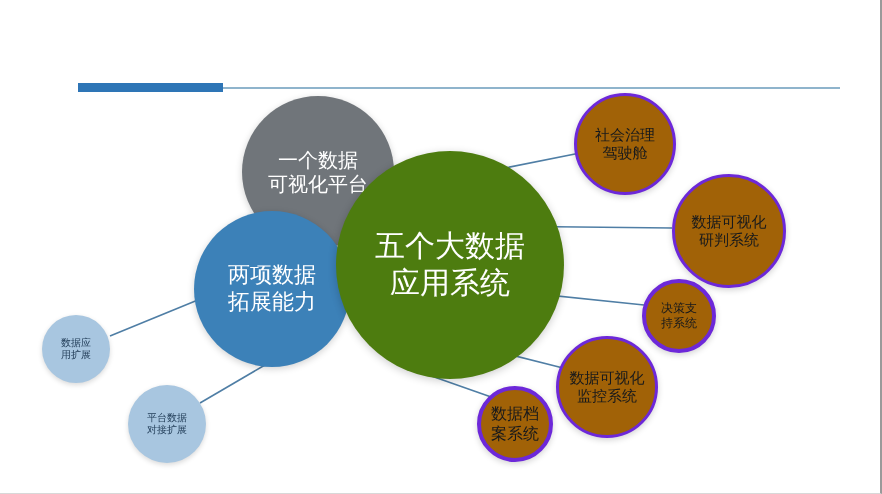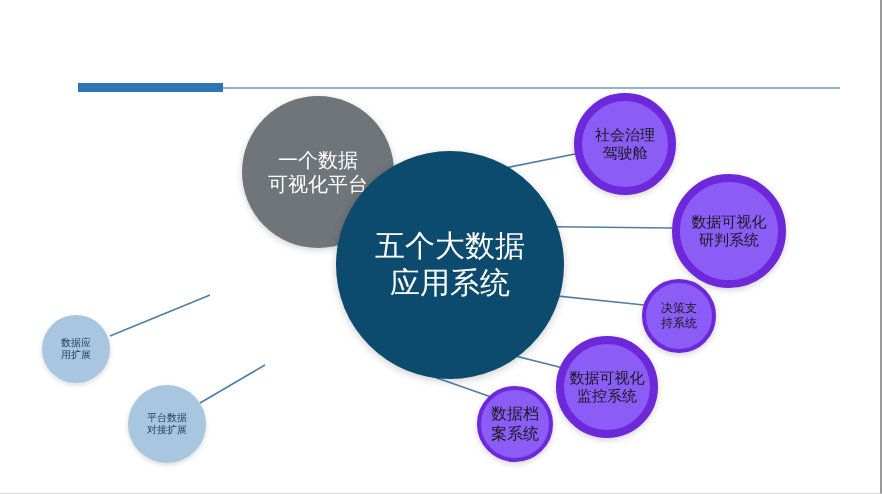--- a/index.html
+++ b/index.html
@@ -46,32 +46,32 @@
   
   .hub-gray{
     background:#70757a;color:#ffffff;
     box-shadow:0 2px 7px rgba(0,0,0,.18);
   }
   .hub-mid{
     background:#3c81b8;color:#ffffff;
     box-shadow:0 2px 7px rgba(0,0,0,.18);
   }
   .hub-dark{
-    background:#0c4a6e;color:#ffffff;
+    background:#4d7c0f;color:#ffffff;
     box-shadow:0 2px 8px rgba(0,0,0,.20);
   }
   
   .sat-fill{
     background:#a8c6e0;color:#1f3a55;
     box-shadow:0 2px 5px rgba(0,0,0,.15);
   }
   
   .sat-ring{
-    background:#8b5cf6;color:#17191c;
-    border:8px solid #6d28d9;
+    background:#a16207;color:#17191c;
+    border:3px solid #6d28d9;
     box-shadow:0 2px 6px rgba(0,0,0,.18);
     text-align:center;
   }
   .sat-ring.thin{border-width:4px;}
 </style>
 </head>
 <body>
 
 <div id="slide">
 
@@ -83,20 +83,22 @@
         <line x1="110" y1="336" x2="210" y2="295" stroke="#4f7ea5" stroke-width="1.6"></line>
         <line x1="200" y1="403" x2="265" y2="365" stroke="#4f7ea5" stroke-width="1.6"></line>
         <line x1="395" y1="190" x2="585" y2="152" stroke="#4f7ea5" stroke-width="1.6"></line>
         <line x1="400" y1="225" x2="672" y2="228" stroke="#4f7ea5" stroke-width="1.6"></line>
         <line x1="403" y1="280" x2="644" y2="305" stroke="#4f7ea5" stroke-width="1.6"></line>
         <line x1="413" y1="330" x2="563" y2="368" stroke="#4f7ea5" stroke-width="1.6"></line>
         <line x1="420" y1="372" x2="494" y2="398" stroke="#4f7ea5" stroke-width="1.6"></line>
       </svg>
   <div class="node hub-gray" style="left: 242px; top: 96px; width: 152px; height: 152px; font-size: 20px;"><span>一个数据
 可视化平台</span></div>
+      <div class="node hub-mid" style="left: 194px; top: 211px; width: 156px; height: 156px; font-size: 22px;"><span>两项数据
+拓展能力</span></div>
       <div class="node hub-dark" style="left: 336px; top: 151px; width: 228px; height: 228px; font-size: 30px;"><span>五个大数据
 应用系统</span></div>
       <div class="node sat-fill" style="left: 42px; top: 315px; width: 68px; height: 68px; font-size: 10px;"><span>数据应
 用扩展</span></div>
       <div class="node sat-fill" style="left: 128px; top: 385px; width: 78px; height: 78px; font-size: 10px;"><span>平台数据
 对接扩展</span></div>
       <div class="node sat-ring" style="left: 574px; top: 93px; width: 102px; height: 102px; font-size: 15px;"><span>社会治理
 驾驶舱</span></div>
       <div class="node sat-ring" style="left: 672px; top: 174px; width: 114px; height: 114px; font-size: 15px;"><span>数据可视化
 研判系统</span></div>

